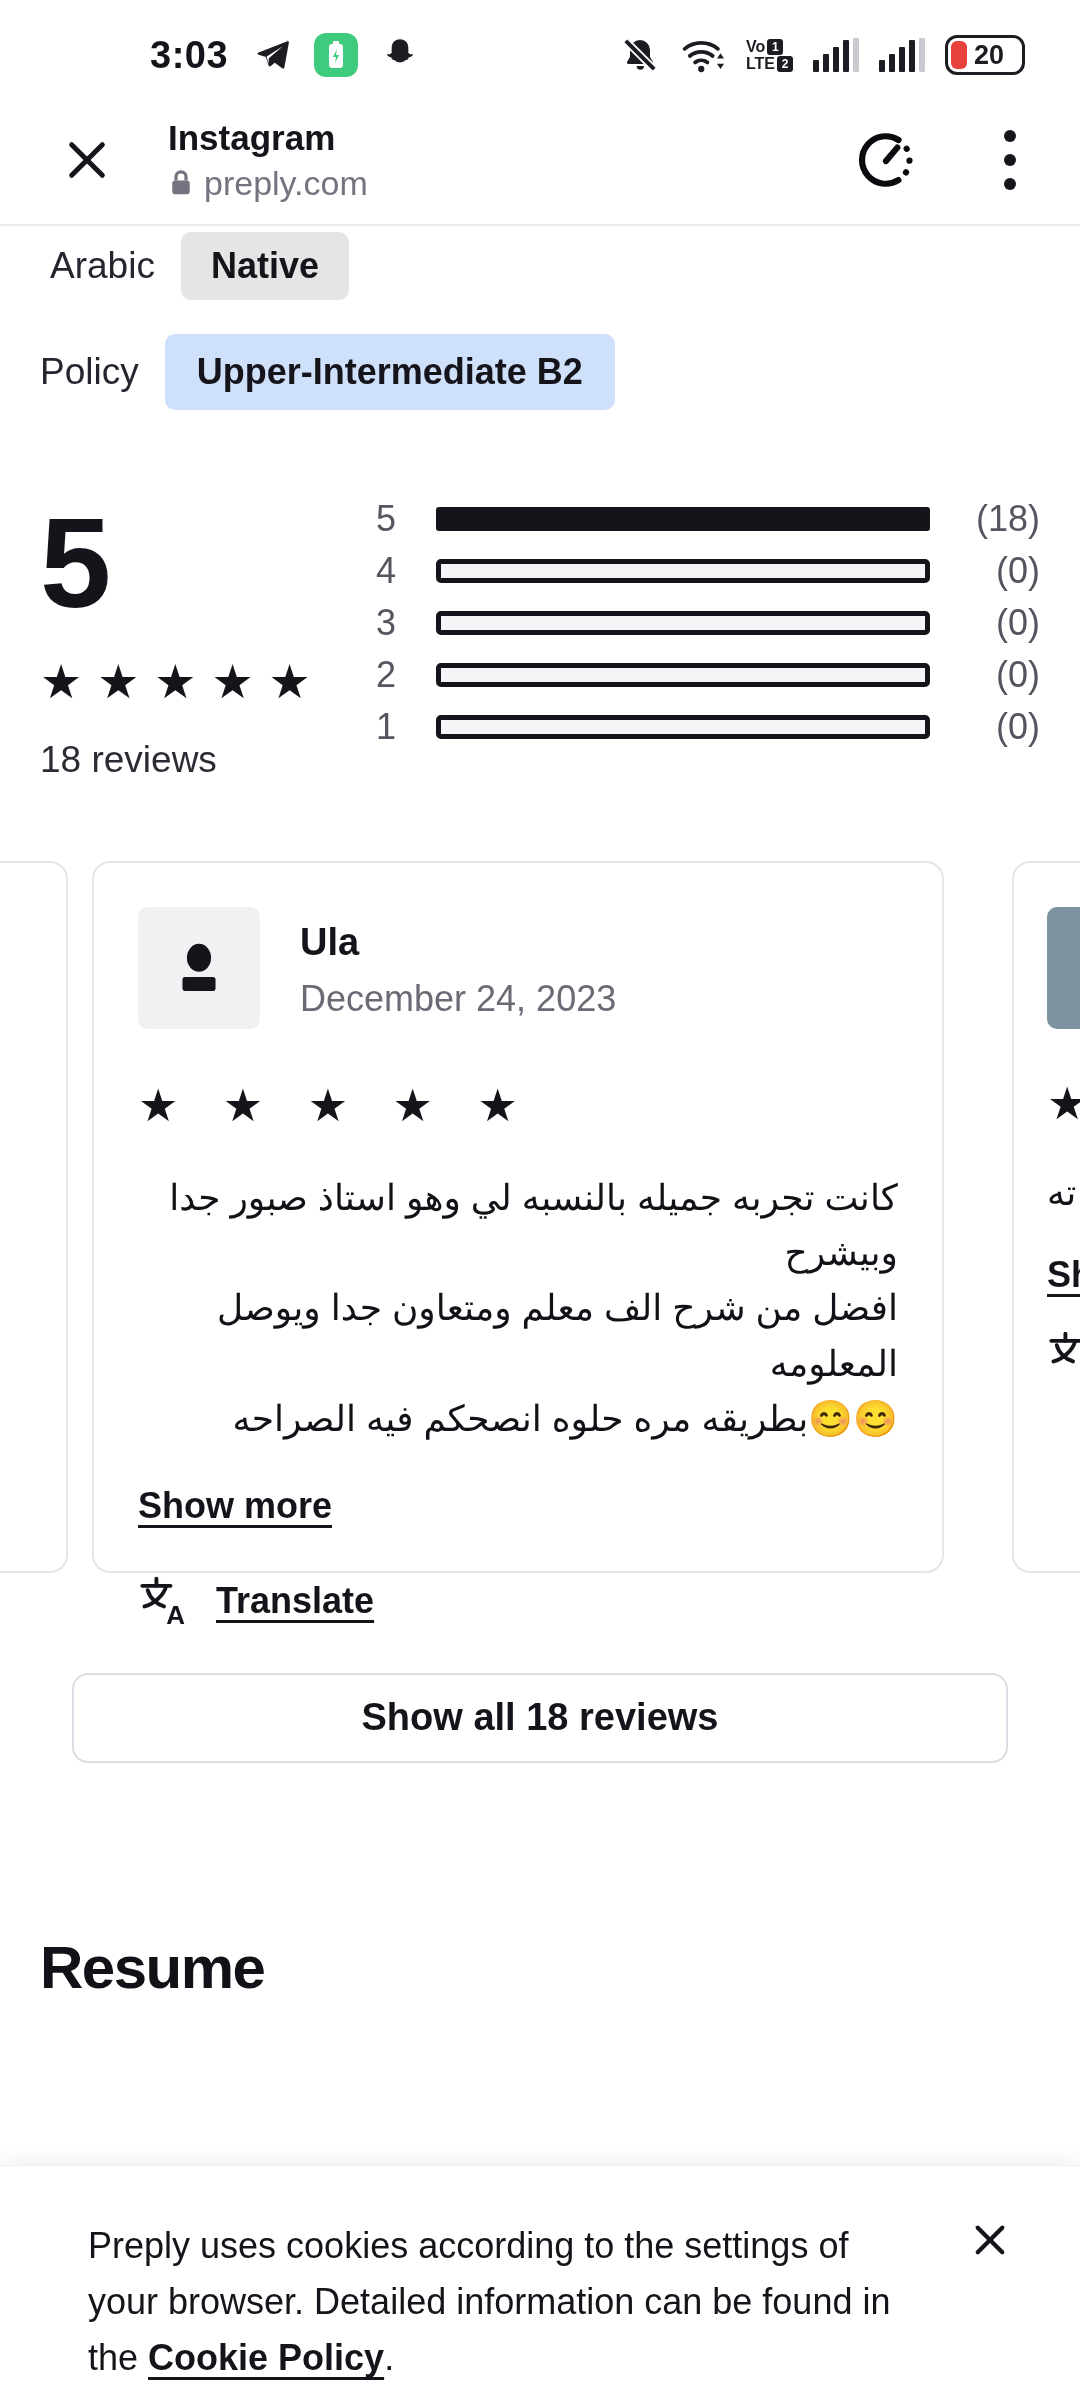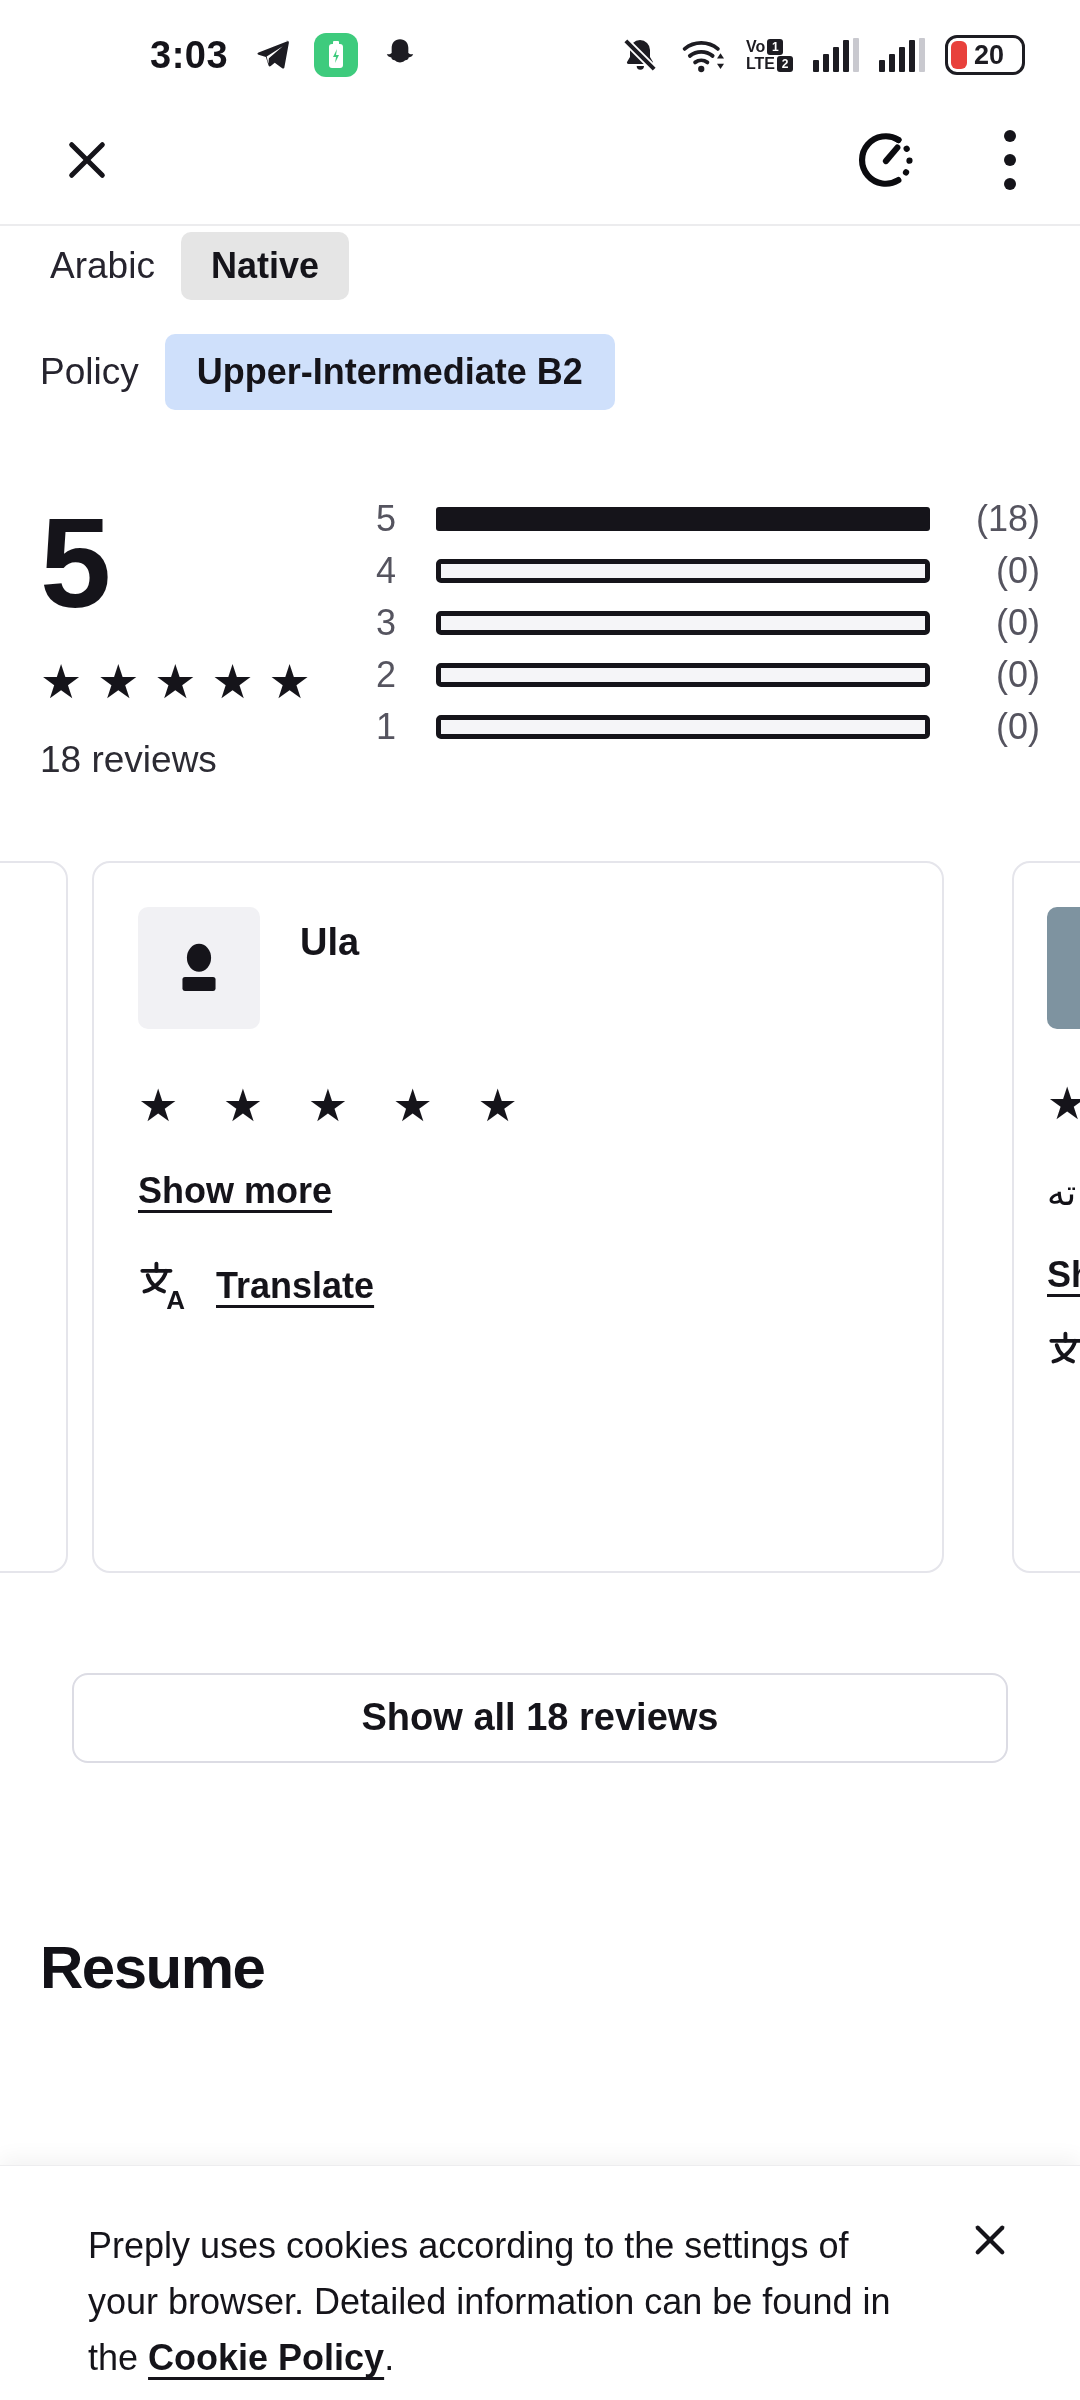--- a/index.html
+++ b/index.html
@@ -166,20 +166,32 @@
 
 <div class="ig-header">
   <div class="close-btn">
     <svg width="46" height="46" viewBox="0 0 24 24">
         <g stroke="#15141a" stroke-width="2.6" stroke-linecap="round">
           <line x1="4" y1="4" x2="20" y2="20"></line>
           <line x1="20" y1="4" x2="4" y2="20"></line>
         </g>
       </svg>
   </div>
+  <div class="hdr-titles">
+    <div class="hdr-app">Instagram</div>
+    <div class="hdr-url">
+      <span>
+        <svg width="26" height="30" viewBox="0 0 20 24">
+            <rect x="3" y="10" width="14" height="11" rx="2.5" fill="#757380"></rect>
+            <path d="M6 10V7a4 4 0 0 1 8 0v3" fill="none" stroke="#757380" stroke-width="2.6"></path>
+          </svg>
+      </span>
+      <span>preply.com</span>
+    </div>
+  </div>
   <div class="hdr-right">
     <span>
       <svg width="66" height="66" viewBox="0 0 64 64">
           <path d="M43 12.5A23 23 0 1 0 43 51.5" fill="none" stroke="#0b0b0f" stroke-width="6" stroke-linecap="round"></path>
           <path d="M43 12.5A23 23 0 0 1 43 51.5" fill="none" stroke="#0b0b0f" stroke-width="6" stroke-linecap="round" stroke-dasharray="0.1 11.8"></path>
           <line x1="31" y1="33" x2="42" y2="20" stroke="#0b0b0f" stroke-width="6" stroke-linecap="round"></line>
         </svg>
     </span>
     <span class="dots">
         <i></i>
@@ -241,23 +253,27 @@
     <div class="card main">
       <div class="rev-head">
         <div class="avatar">
           <svg width="52" height="56" viewBox="0 0 40 44">
               <ellipse cx="20" cy="14" rx="9.5" ry="11" fill="#15141a"></ellipse>
               <rect x="7" y="29" width="26" height="11" rx="2" fill="#15141a"></rect>
             </svg>
         </div>
         <div class="rev-meta">
           <div class="rev-name">Ula</div>
+          <div class="rev-date">December 24, 2023</div>
         </div>
       </div>
       <div class="rev-stars">★ ★ ★ ★ ★</div>
+      <div class="rev-text">كانت تجربه جميله بالنسبه لي وهو استاذ صبور جدا وبيشرح
+افضل من شرح الف معلم ومتعاون جدا ويوصل المعلومه
+😊😊بطريقه مره حلوه انصحكم فيه الصراحه</div>
       <span class="linkish">Show more</span>
       <div class="translate-row">
         <span>
           <svg width="52" height="52" viewBox="0 0 48 48">
               <g stroke="#15141a" stroke-width="3.6" fill="none" stroke-linecap="round">
                 <line x1="4" y1="10" x2="30" y2="10"></line>
                 <line x1="17" y1="3.5" x2="17" y2="10"></line>
                 <path d="M26 10c-2 9-12 17-20 19"></path>
                 <path d="M9 14c2 7 8 13 15 15"></path>
               </g>

